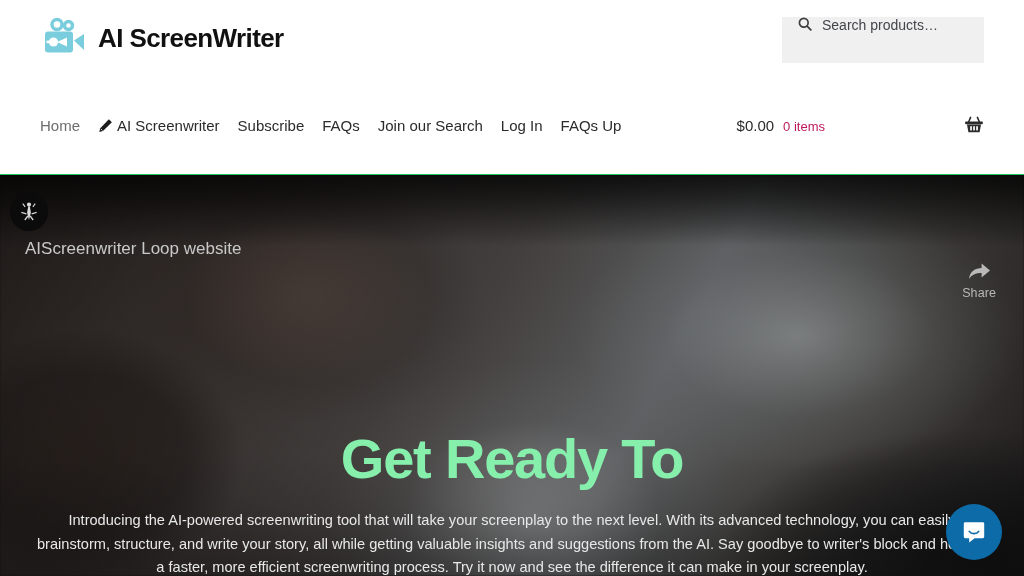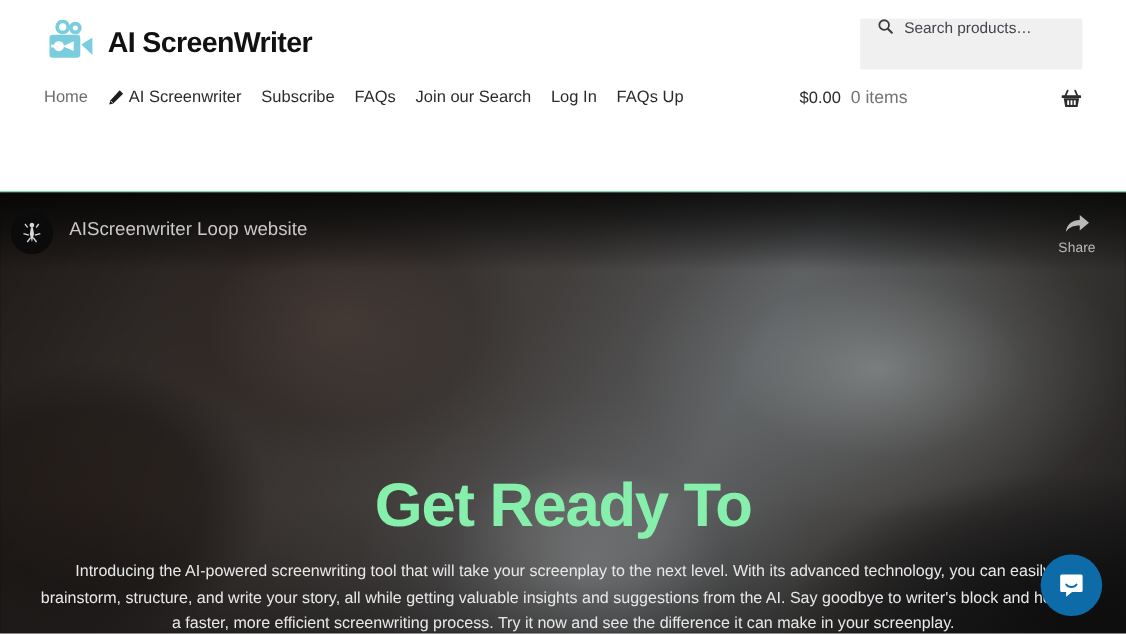--- a/index.html
+++ b/index.html
@@ -74,21 +74,21 @@
     font-family: "Liberation Sans", sans-serif;
     font-size: 14px;
     color: #43454b;
     width: 100%;
   }
   .search-input::placeholder { color: #43454b; opacity: 1; }
 
   
   .header-nav {
     display: flex;
-    align-items: flex-start;
+    align-items: center;
     padding: 0 40px;
     height: 90px;
   }
 
   .nav-list {
     display: flex;
     align-items: center;
     list-style: none;
     gap: 0;
   }
@@ -116,21 +116,21 @@
     gap: 4px;
   }
   .cart-link {
     display: flex;
     align-items: baseline;
     gap: 9px;
     text-decoration: none;
     cursor: pointer;
   }
   .cart-amount { font-size: 15px; color: #2b2b2b; }
-  .cart-count { font-size: 16px; color: #737373; }
+  .cart-count { font-size: 13px; color: #be185d; }
   .basket-icon { width: 20px; height: 20px; display: block; margin-left: 135px; }
 
   
   .hero {
     position: relative;
     width: 1024px;
     height: 401px;
     overflow: hidden;
     background: #1c1a19;
   }
@@ -158,20 +158,21 @@
   
   .yt-topbar {
     position: absolute;
     top: 0; left: 0; right: 0;
     height: 70px;
     display: flex;
     align-items: flex-start;
     padding: 16px 18px 0 10px;
     background: linear-gradient(180deg, rgba(0,0,0,0.62) 0%, rgba(0,0,0,0.26) 55%, rgba(0,0,0,0) 100%);
     z-index: 4;
+    flex-direction: column;
   }
 
   .yt-avatar {
     width: 38px; height: 38px;
     border-radius: 50%;
     background: #0c0c0c;
     flex: none;
     margin-top: 2px;
     overflow: hidden;
     position: relative;

